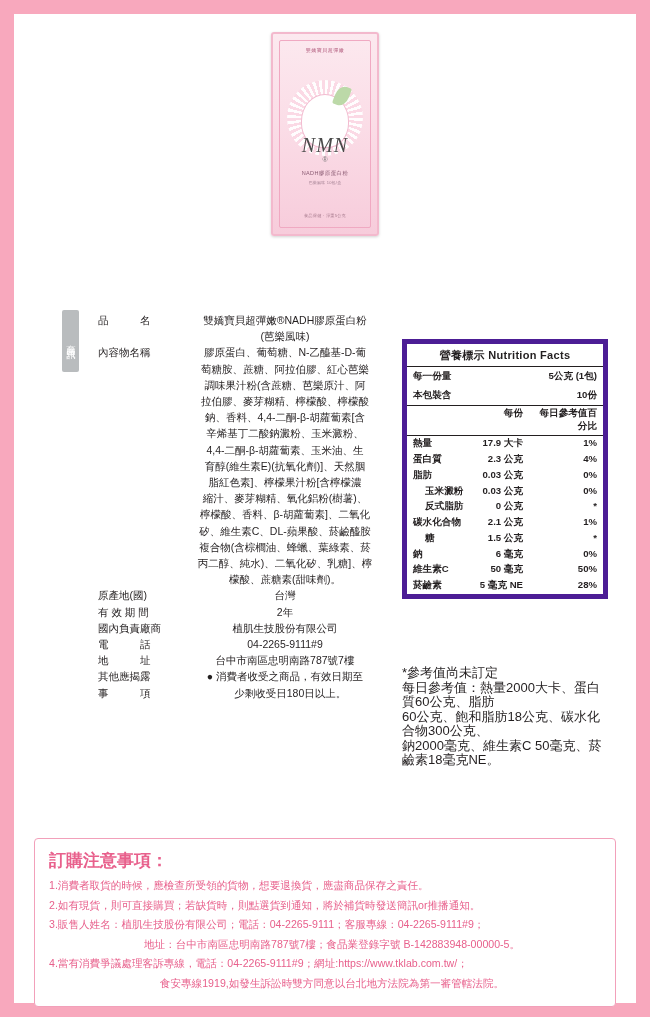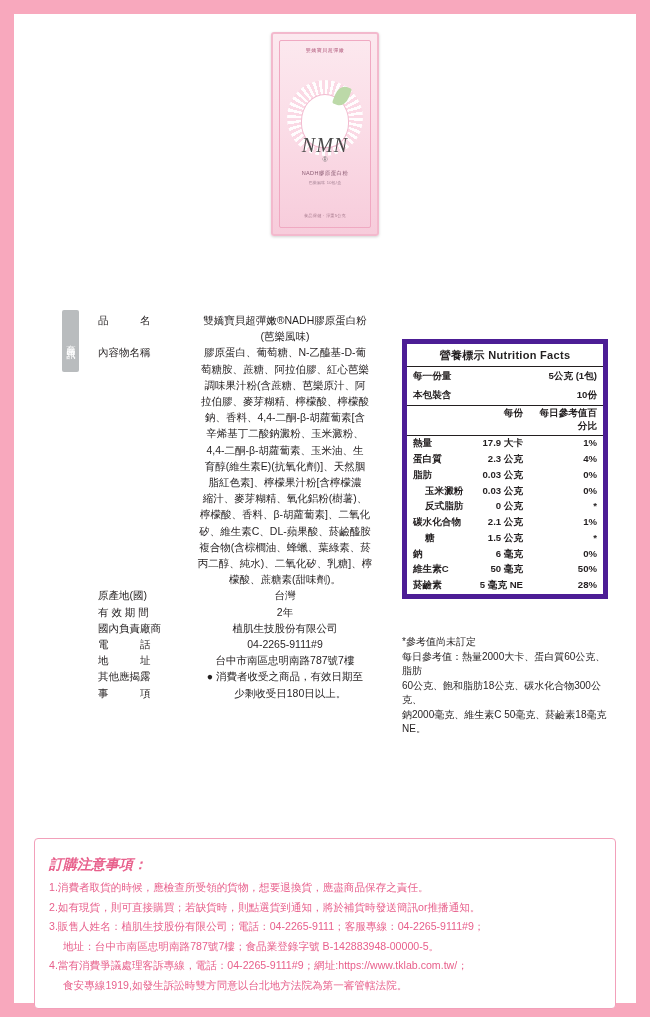--- a/index.html
+++ b/index.html
@@ -122,40 +122,40 @@
   .nutri table{width:100%;border-collapse:collapse;}
   .nutri td{padding:1.4px 6px;vertical-align:top;font-weight:bold;}
   .nutri .num{text-align:right;}
   .nutri .pct{text-align:right;width:62px;}
   .nutri .hdr td{border-top:1px solid #231f20;border-bottom:1px solid #231f20;text-align:right;}
   .nutri .hdr td:first-child{border:none;border-top:1px solid #231f20;border-bottom:1px solid #231f20;}
   .nutri .serv td{padding-top:3px;padding-bottom:3px;}
   .nutri .ind1{padding-left:18px;}
 
   .footnote{
-    position:absolute;left:388px;top:621px;width:210px;
-    font-size:10px;color:#231f20;line-height:14.5px;
+    position:absolute;left:388px;top:652px;width:210px;
+    font-size:13px;color:#231f20;line-height:14.5px;
   }
 
   
   .notice{
     position:absolute;left:20px;top:824px;width:582px;
     border:1px solid #f2a0ba;
     border-radius:4px;
     padding:10px 14px 12px;
     box-sizing:border-box;
     background:#fff;
   }
   .notice h4{
-    margin:7px 0 5px;font-size:14px;color:#e8608c;font-weight:bold;font-style:italic;
+    margin:0 0 5px;font-size:17px;color:#e8608c;font-weight:bold;
   }
   .notice p{
     margin:0 0 3px;font-size:10.6px;color:#e8608c;line-height:16.5px;
   }
-  .notice p.sub{padding-left:14px;}
+  .notice p.sub{padding-left:14px;text-align:center;}
 </style>
 </head>
 <body>
 
 <div class="page">
 
   <div class="hero">
     <div class="box">
       <div class="box-top-text">雙嬌寶貝超彈嫩</div>
       <div class="burst"></div>

